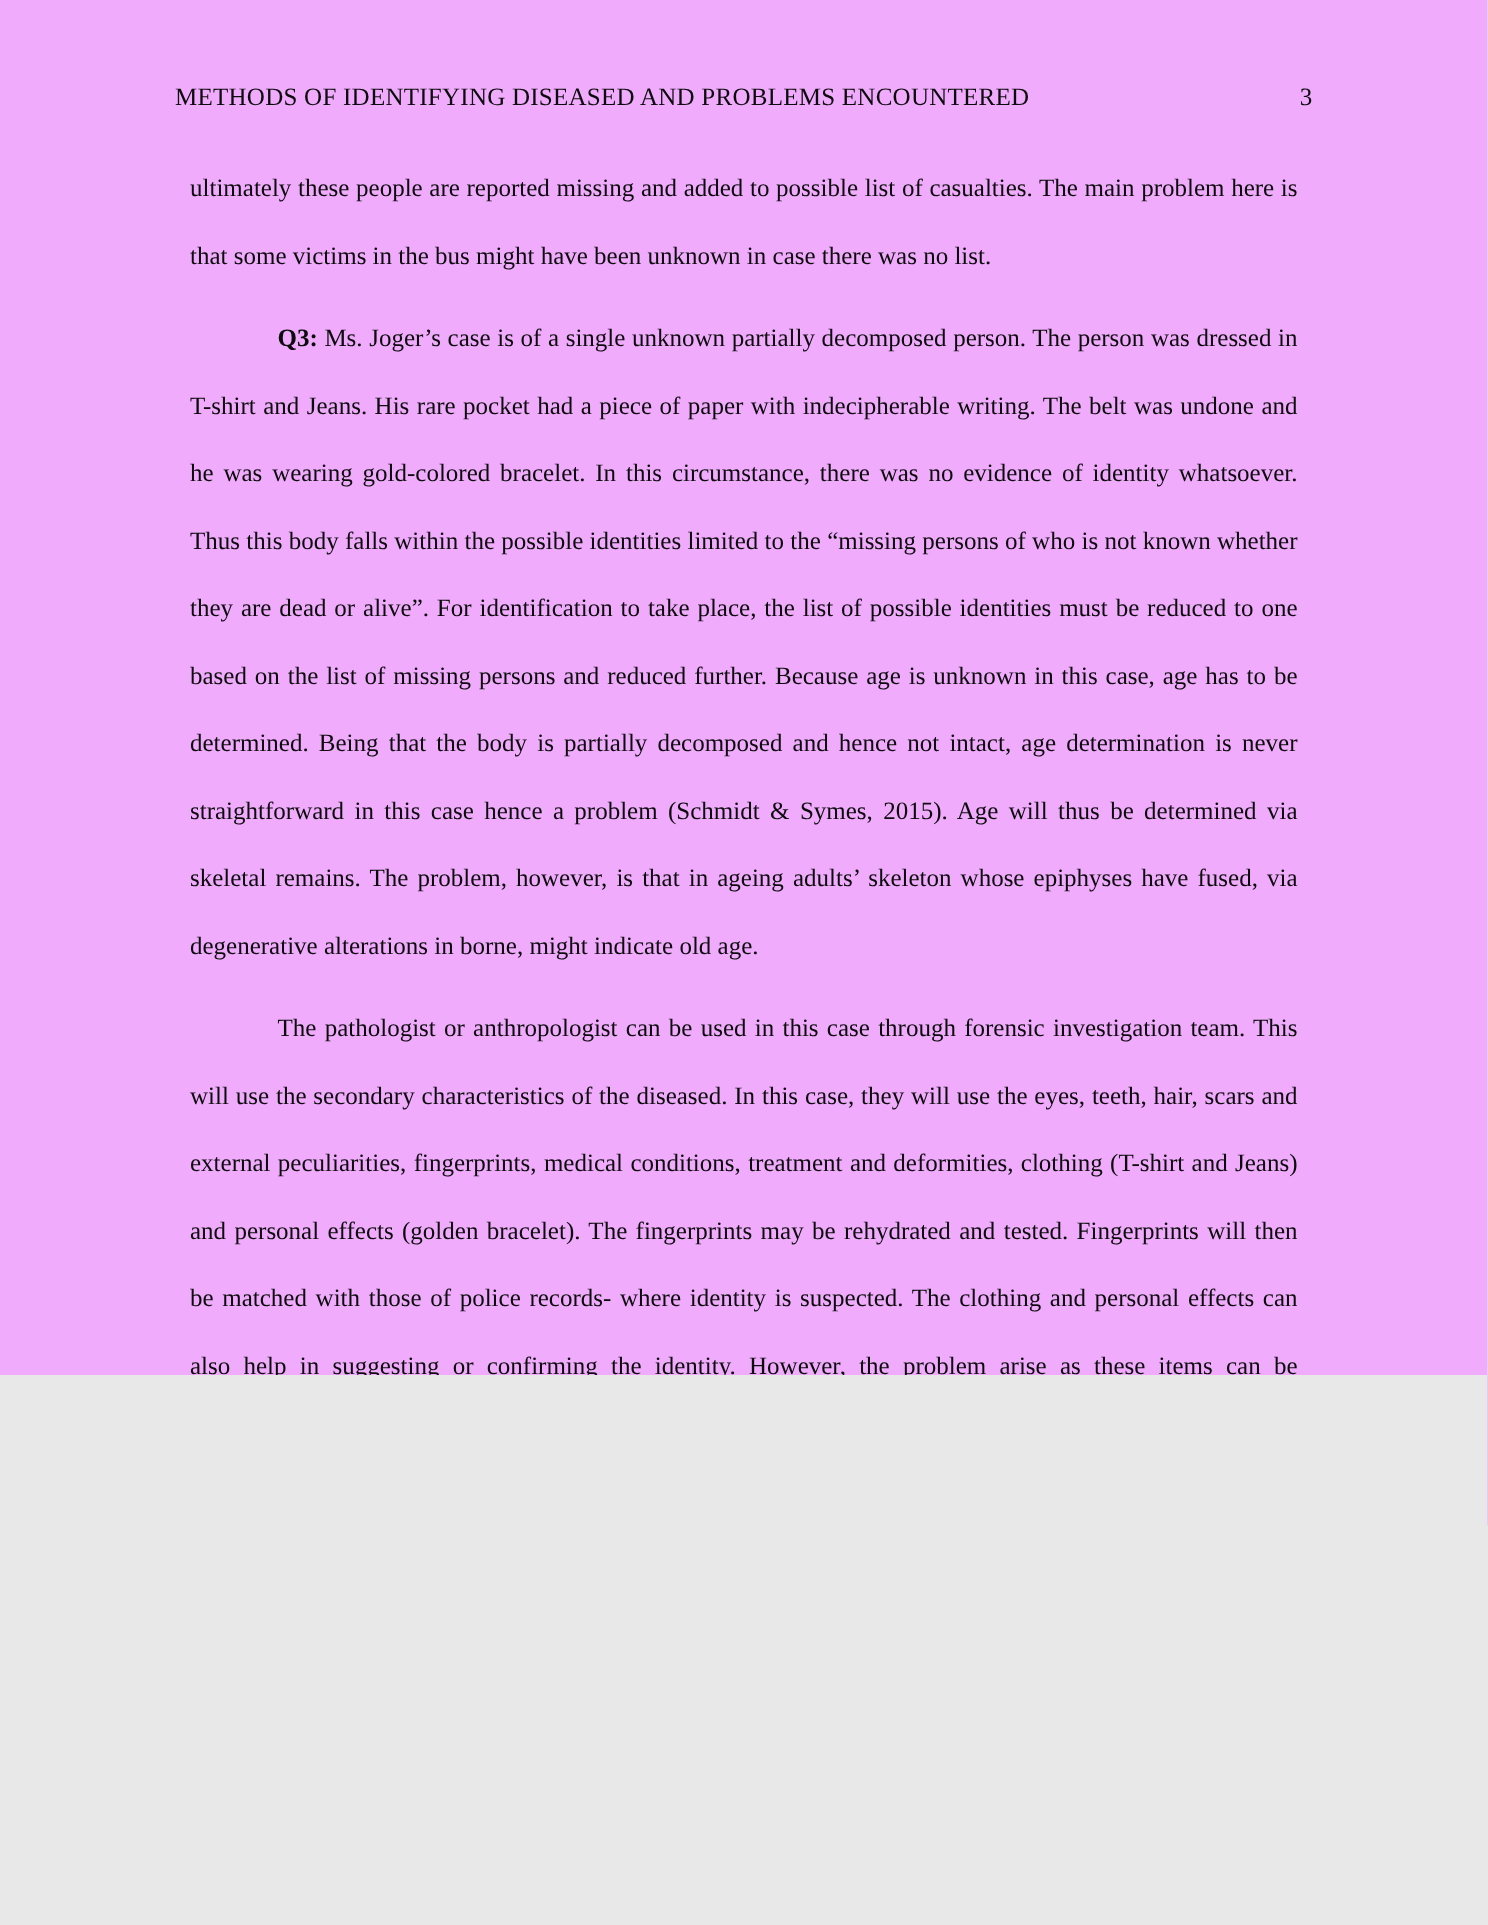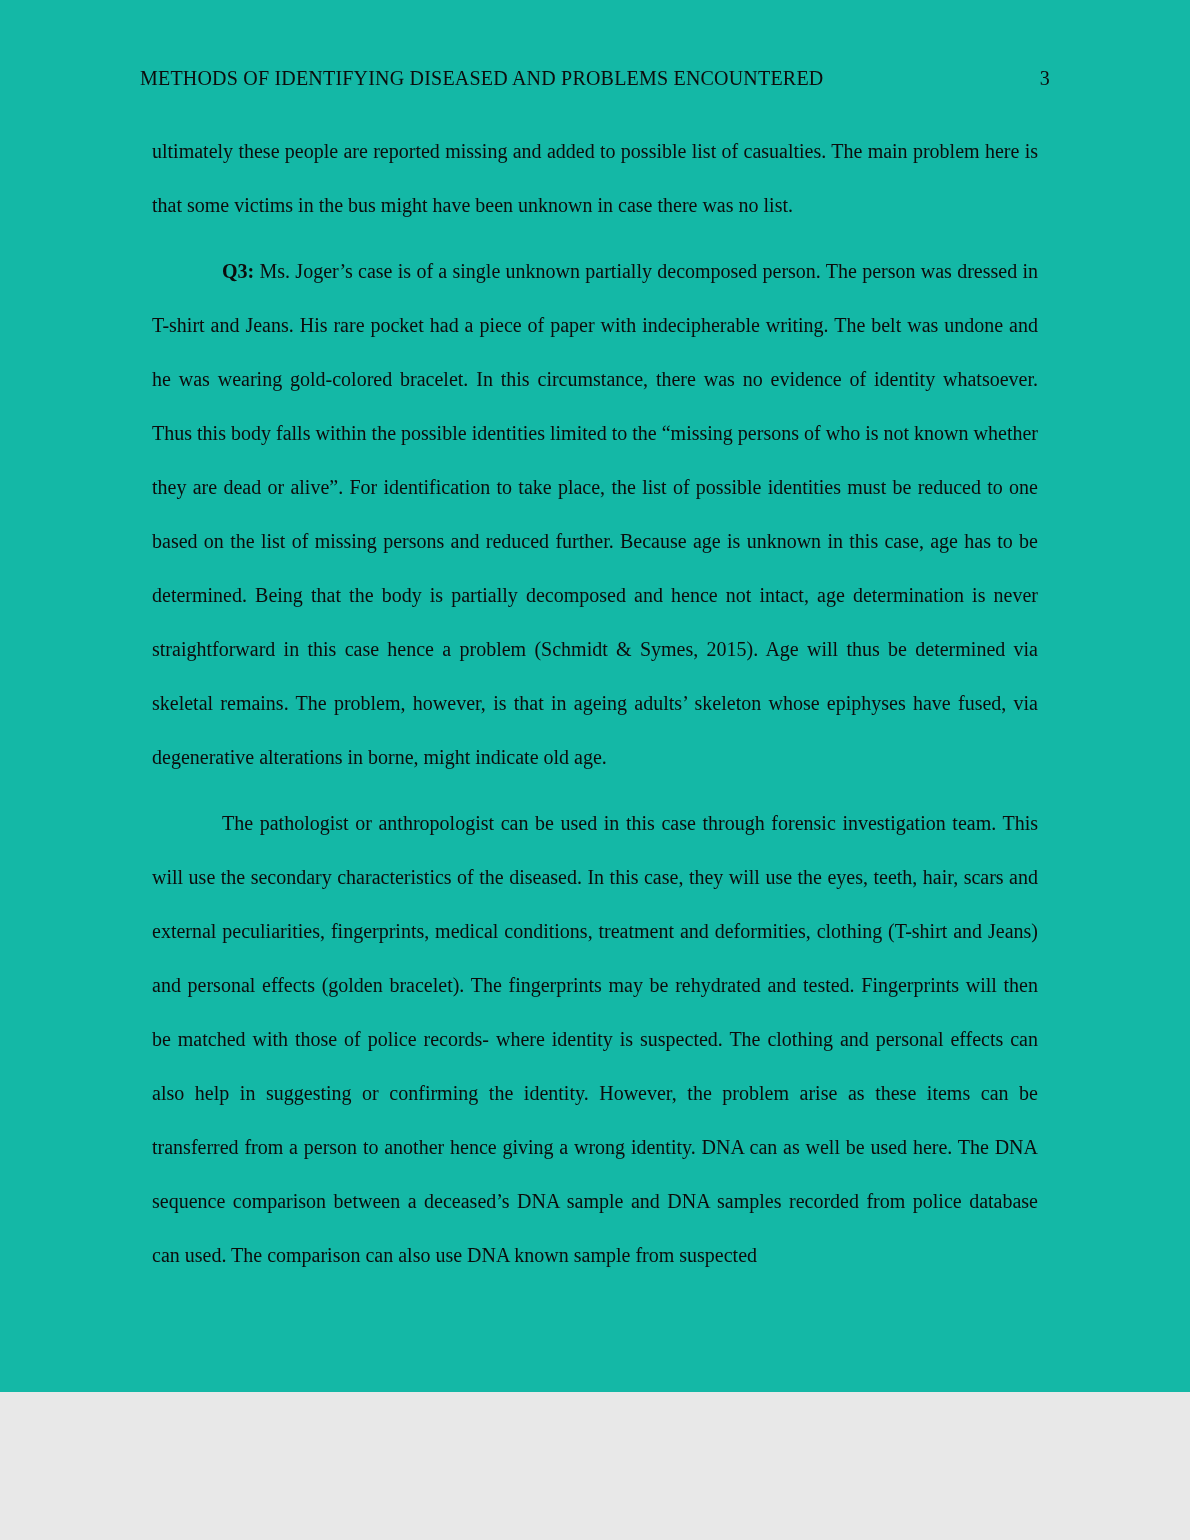--- a/index.html
+++ b/index.html
@@ -3,23 +3,23 @@
 <meta charset="utf-8">
 <style>
   html, body {
     margin: 0;
     padding: 0;
     background: #e8e8e8;
   }
   .page {
     position: relative;
     width: 1190px;
-    height: 1392px;
+    height: 1100px;
     margin: 0 auto;
-    background: #14b8a6;
+    background: #f0abfc;
     box-sizing: border-box;
     padding: 64px 140px 0 140px;
     font-family: "Liberation Serif", "DejaVu Serif", serif;
     color: #0c0c0c;
     overflow: hidden;
   }
   .running-head {
     display: flex;
     justify-content: space-between;
     align-items: baseline;

